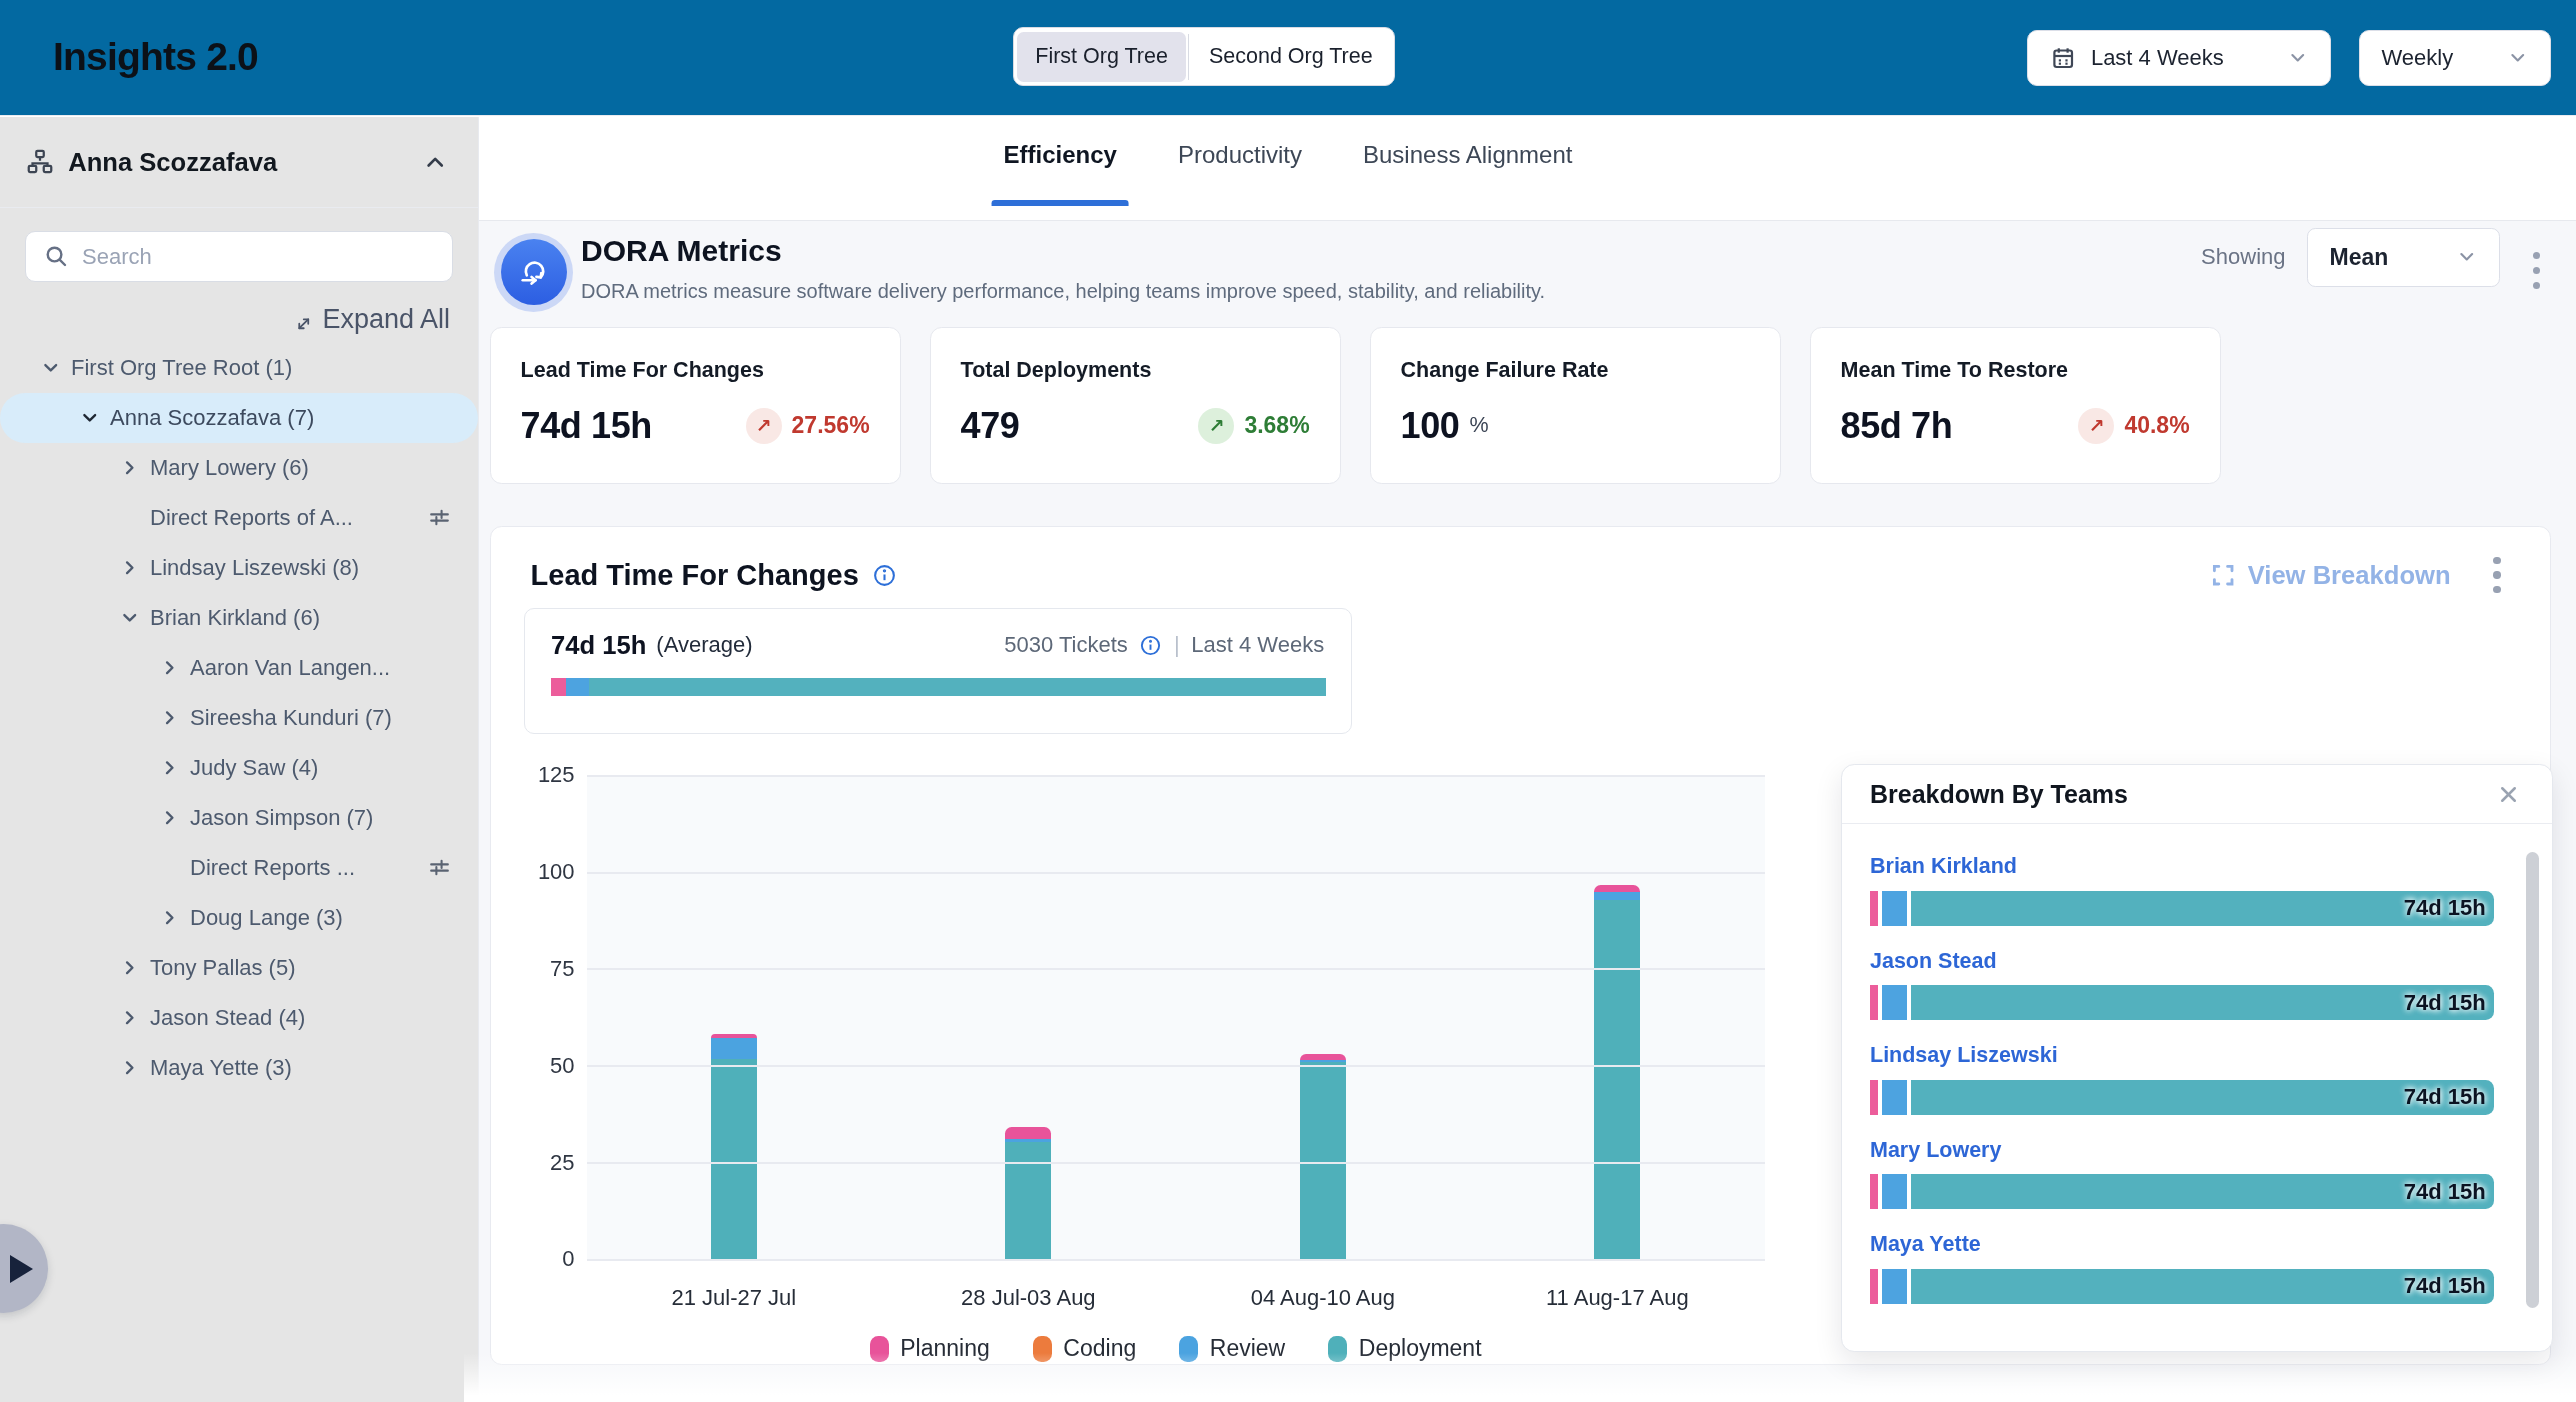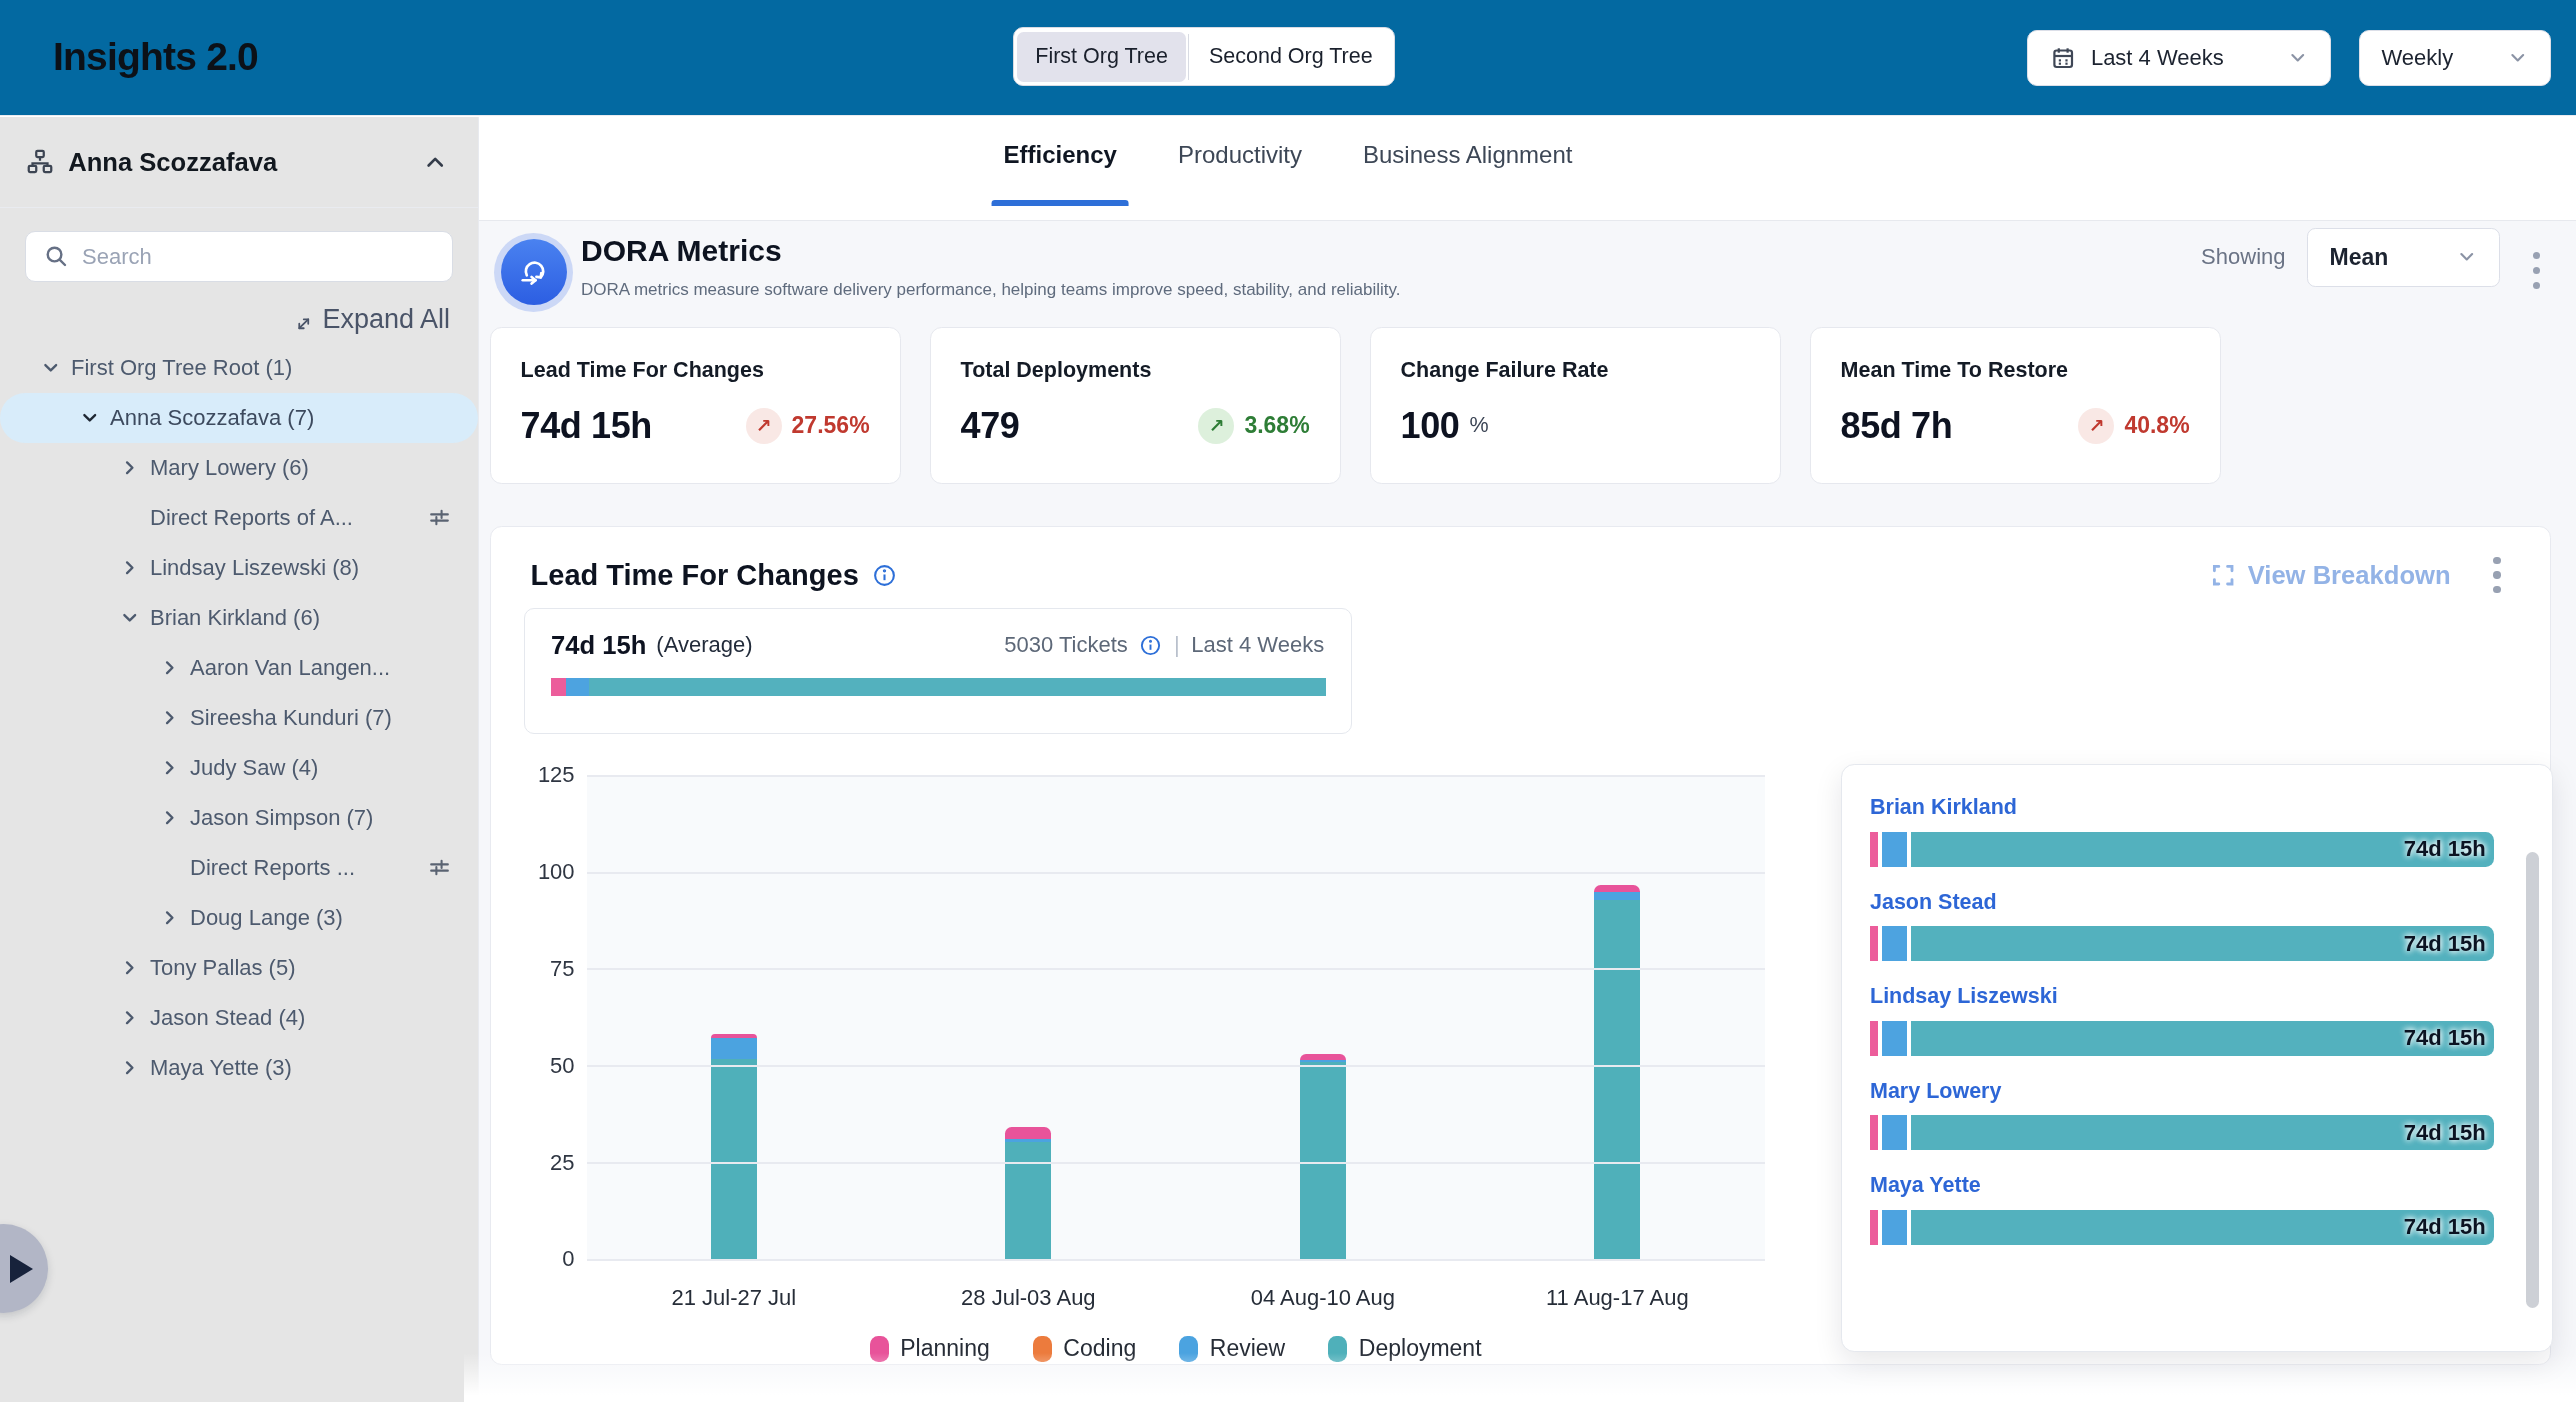--- a/index.html
+++ b/index.html
@@ -65,21 +65,21 @@
   .content { position:relative; height:calc(100% - 104px); }
 
   
   .dora-head { position:relative; height:106px; }
   .dora-badge { position:absolute; left:30px; top:11.6px; width:79px; height:79px; border-radius:50%;
     background:#ccd8f6; display:grid; place-items:center; }
   .dora-badge .inner { width:66px; height:66px; border-radius:50%;
     background:linear-gradient(180deg,#4a82f0,#2c5ee2); display:grid; place-items:center; }
   .dora-titles { position:absolute; left:117px; top:13.2px; }
   .dora-title { font-size:30px; font-weight:800; color:#0d1320; }
-  .dora-sub { margin-top:11.6px; font-size:17px; color:#5f6b7d; }
+  .dora-sub { margin-top:11.6px; font-size:20px; color:#5f6b7d; }
   .showing-wrap { position:absolute; right:76px; top:6.6px; display:flex; align-items:center; gap:21.5px; }
   .showing-label { font-size:22px; color:#6a7385; }
   .mean-select { width:193px; height:59px; border-radius:8.3px; }
   .mean-select .sel-label { flex:1; text-align:left; font-weight:600; font-size:23px; }
   .kebab { position:absolute; right:23px; top:20px; width:33px; height:59px; background:none; border:none;
     cursor:pointer; display:flex; flex-direction:column; align-items:center; justify-content:center; gap:7.4px; }
   .kebab i { width:7.4px; height:7.4px; border-radius:50%; background:#98a1b2; }
 
   
   .cards { display:flex; gap:29px; padding-left:25.6px; margin-top:0; }
@@ -578,20 +578,29 @@
               <span class="legend-label">Deployment</span>
             </span>
           </div>
       </div>
 
       <div class="bottom-fade"></div>
     </section>
   </main>
 
   <div class="breakdown-panel">
+    <div class="bp-header">
+      <span class="bp-title">Breakdown By Teams</span>
+      <button class="bp-close">
+        <svg width="25" height="25" viewBox="0 0 24 24" fill="none" stroke="#9aa3b1" stroke-width="2.4" stroke-linecap="round">
+          <line x1="6" y1="6" x2="18" y2="18"></line>
+            <line x1="18" y1="6" x2="6" y2="18"></line>
+        </svg>
+      </button>
+    </div>
     <div class="bp-body">
         <div class="team-item"><a class="team-name">Brian Kirkland</a><div class="team-bar">
             <div class="team-seg pink"></div>
             <div class="team-seg blue"></div>
             <div class="team-seg teal">
               <span class="team-value">74d 15h</span>
             </div>
           </div></div>
         <div class="team-item"><a class="team-name">Jason Stead</a><div class="team-bar">
             <div class="team-seg pink"></div>

